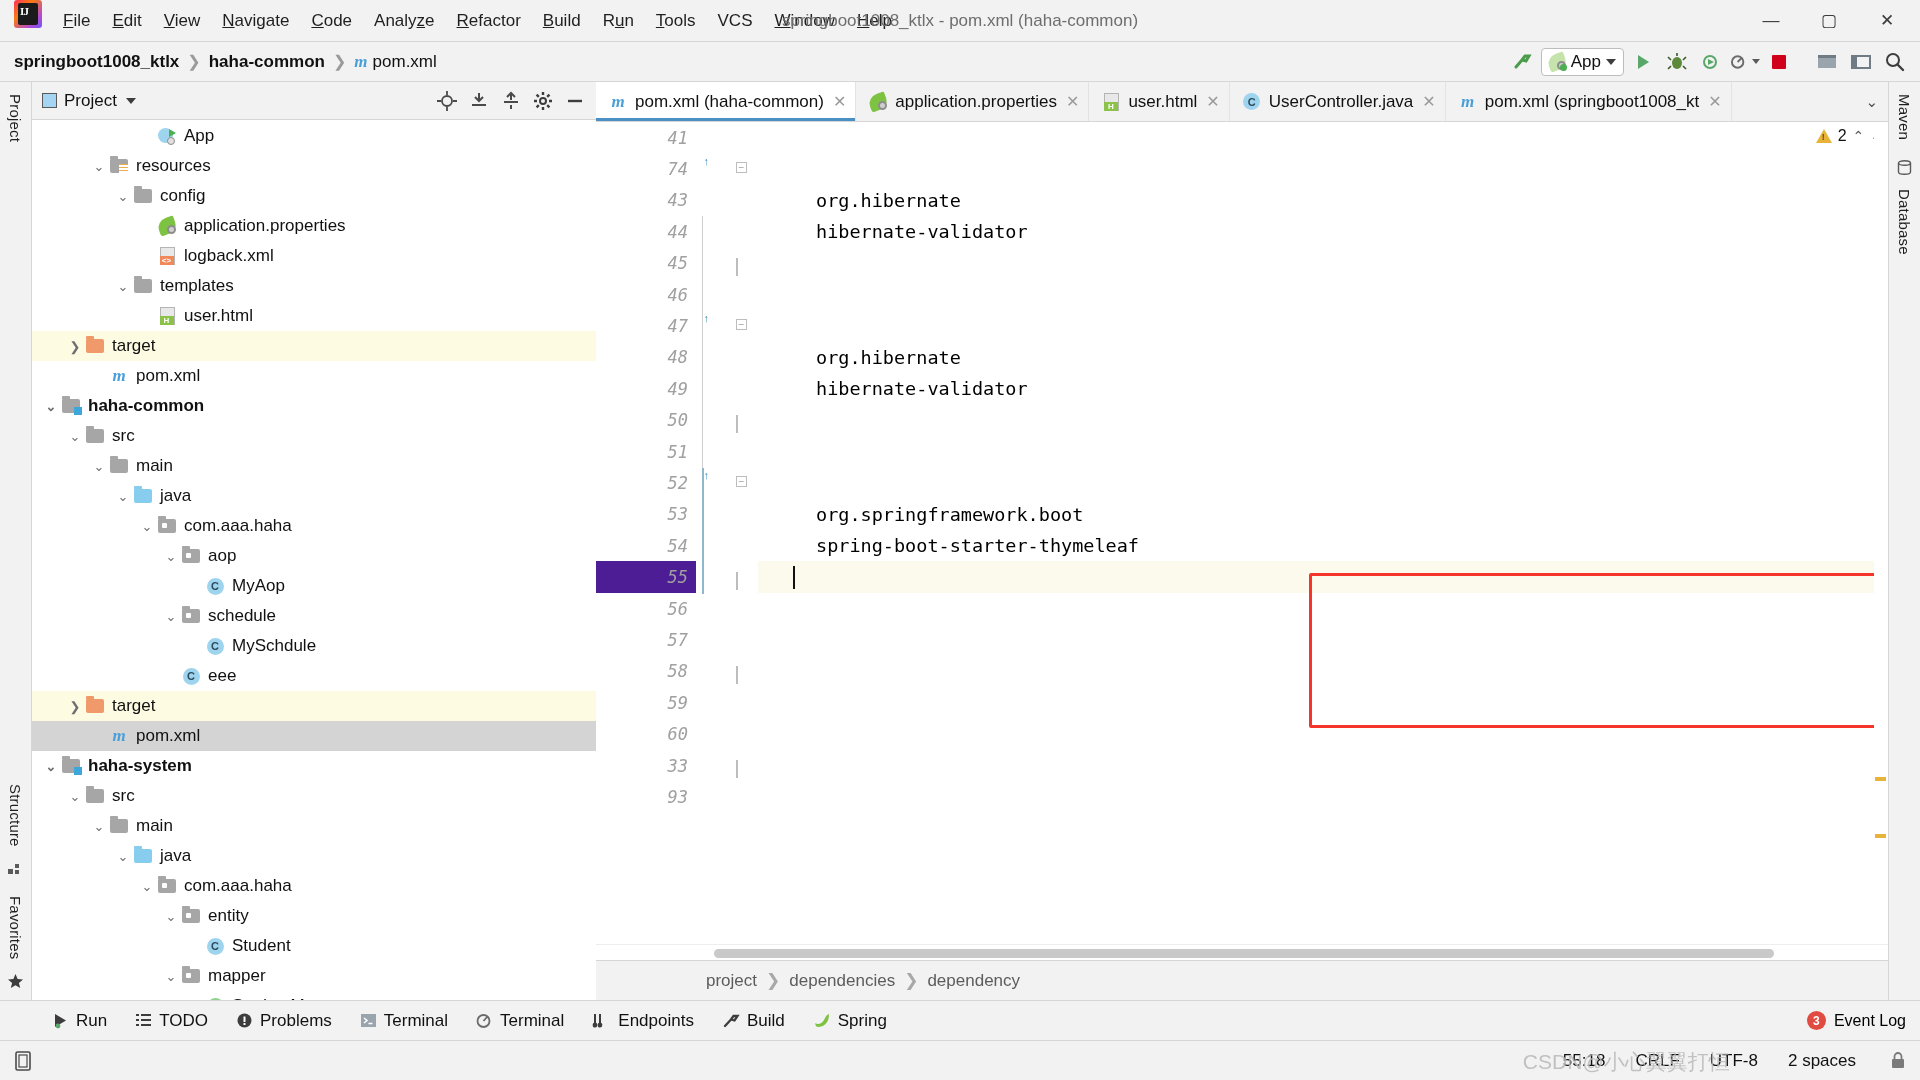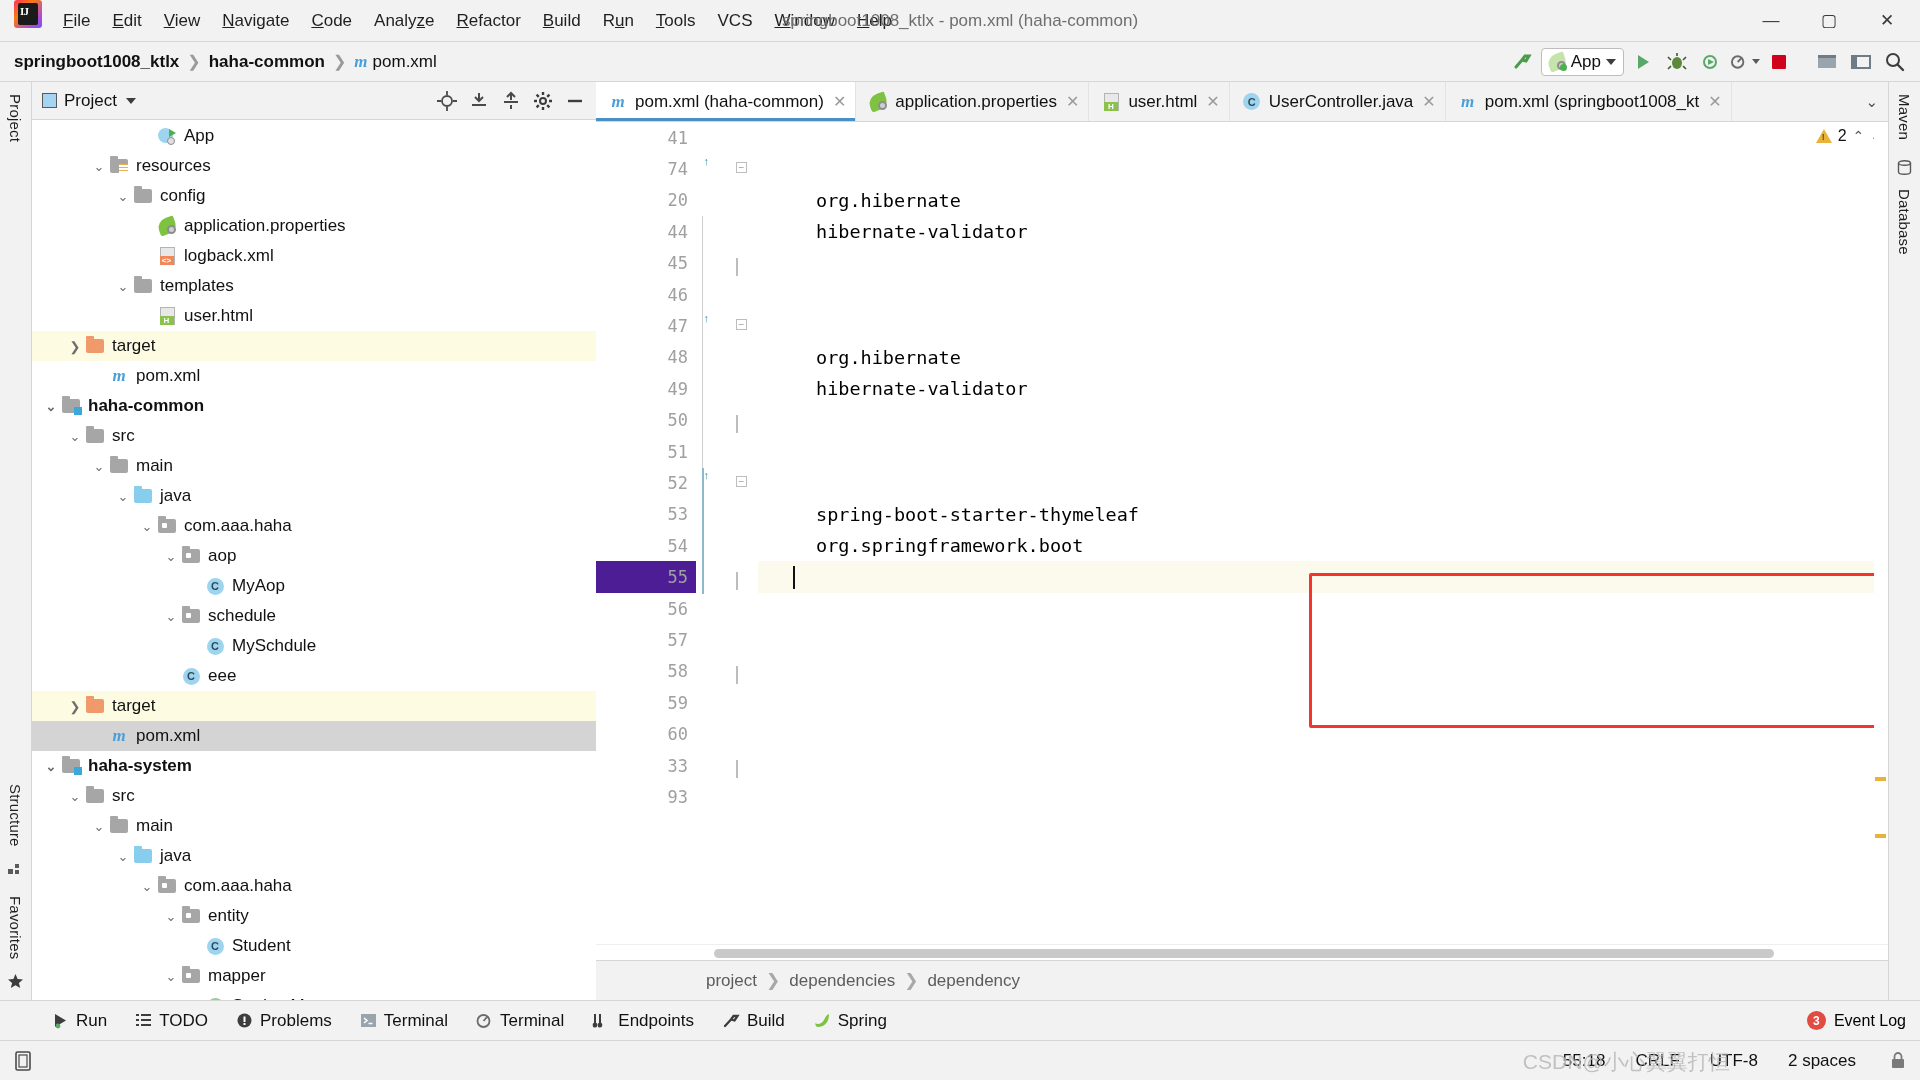--- a/index.html
+++ b/index.html
@@ -83,21 +83,21 @@
 
   
   .editor-area { flex:1; display:flex; flex-direction:column; min-width:0; background:#fff;}
   .tabs { height:40px; display:flex; align-items:stretch; background:#f2f2f2; border-bottom:1px solid #d6d6d6; flex:0 0 40px; overflow:hidden;}
   .tab { display:flex; align-items:center; padding:0 9px 0 12px; gap:7px; font-size:17px; color:#111; background:#f2f2f2; border-right:1px solid #e3e3e3; white-space:nowrap;}
   .tab.active { background:#fff; box-shadow: inset 0 -3px 0 #4a90c4; }
   .tab .x { color:#9a9a9a; font-size:16px; margin-left:2px;}
   .tabs-more { margin-left:auto; display:flex; align-items:center; padding:0 10px;}
 
   .edwrap { flex:1; display:flex; min-height:0; position:relative; background:#fff; overflow:hidden;}
-  .gutter { width:100px; background:#fff; flex:0 0 100px; position:relative;}
+  .gutter { width:100px; background:#fff; flex:0 0 100px; position:relative;font-style:italic;}
   .g-row { height:31.4px; display:flex; align-items:center; justify-content:flex-end; padding-right:8px; font-size:17px; color:#a0a0a0; font-family:"DejaVu Sans Mono", monospace;}
   .g-row.cur { background:#4c1d95; }
   .marks { width:62px; flex:0 0 62px; position:relative; background:#fff;}
   .mk { position:absolute; }
   .mkrun { width:19px;height:19px;border-radius:50%;background:#6cc5e8;position:relative;}
   .mkrun::after{content:"o";position:absolute;left:5px;top:0px;color:#fff;font-size:13px;font-weight:bold;font-family:"DejaVu Sans Mono",monospace;}
   .mkarrow { position:absolute; right:-1px; top:-4px; color:#3a8fb7; font-size:11px; font-weight:bold;}
   .fold { width:11px;height:11px;border:1px solid #bdbdbd; display:flex;align-items:center;justify-content:center; color:#9a9a9a; font-size:10px; background:#fff; line-height:1;}
   .foldc { width:10px; height:9px; border:1px solid #bdbdbd; border-bottom:none; }
   .vline { position:absolute; width:1px; background:#cfcfcf;}
@@ -594,21 +594,21 @@
           </div>
           <div class="tabs-more">
             <span style="color:#4a4a4a;font-size:15px;">⌄</span>
           </div>
         </div>
 
       <div class="edwrap">
         <div class="gutter" id="gutter">
             <div class="g-row">41</div>
             <div class="g-row">74</div>
-            <div class="g-row">20</div>
+            <div class="g-row">43</div>
             <div class="g-row">44</div>
             <div class="g-row">45</div>
             <div class="g-row">46</div>
             <div class="g-row">47</div>
             <div class="g-row">48</div>
             <div class="g-row">49</div>
             <div class="g-row">50</div>
             <div class="g-row">51</div>
             <div class="g-row">52</div>
             <div class="g-row">53</div>
@@ -650,22 +650,22 @@
             <div class="cline"><span style="display:inline-block;width:44px"></span><span class="tagp"><groupid></groupid></span>org.hibernate<span class="tagp"></span></div>
             <div class="cline"><span style="display:inline-block;width:44px"></span><span class="tagp"><artifactid></artifactid></span>hibernate-validator<span class="tagp"></span></div>
             <div class="cline"><span style="display:inline-block;width:22px"></span><span class="tagp"></span></div>
             <div class="cline"><span style="display:inline-block;width:0px"></span></div>
             <div class="cline"><span style="display:inline-block;width:22px"></span><span class="hl-tan"><span class="tagp"><dependency></dependency></span></span></div>
             <div class="cline"><span style="display:inline-block;width:44px"></span><span class="tagp"><groupid></groupid></span>org.hibernate<span class="tagp"></span></div>
             <div class="cline"><span style="display:inline-block;width:44px"></span><span class="tagp"><artifactid></artifactid></span>hibernate-validator<span class="tagp"></span></div>
             <div class="cline"><span style="display:inline-block;width:22px"></span><span class="tagp"></span></div>
             <div class="cline"><span style="display:inline-block;width:0px"></span></div>
             <div class="cline"><span style="display:inline-block;width:22px"></span><span class="hl-cy"><span class="tagp"><dependency></dependency></span></span></div>
+            <div class="cline"><span style="display:inline-block;width:44px"></span><span class="tagp"><groupid></groupid></span>org.springframework.boot<span class="tagp"></span></div>
             <div class="cline"><span style="display:inline-block;width:44px"></span><span class="tagp"><artifactid></artifactid></span>spring-boot-starter-thymeleaf<span class="tagp"></span></div>
-            <div class="cline"><span style="display:inline-block;width:44px"></span><span class="tagp"><groupid></groupid></span>org.springframework.boot<span class="tagp"></span></div>
             <div class="cline cur"><span style="display:inline-block;width:22px"></span><span class="hl-cy"><span class="tagp"></span></span><span class="caret-bar"></span></div>
             <div class="cline"><span style="display:inline-block;width:0px"></span></div>
             <div class="cline"><span style="display:inline-block;width:0px"></span></div>
             <div class="cline"><span style="display:inline-block;width:22px"></span><span class="tagp"></span></div>
             <div class="cline"><span style="display:inline-block;width:0px"></span></div>
             <div class="cline"><span style="display:inline-block;width:0px"></span></div>
             <div class="cline"><span style="display:inline-block;width:0px"></span><span class="tagp"></span></div>
             <div class="cline"><span style="display:inline-block;width:0px"></span></div>
           </div>
 

